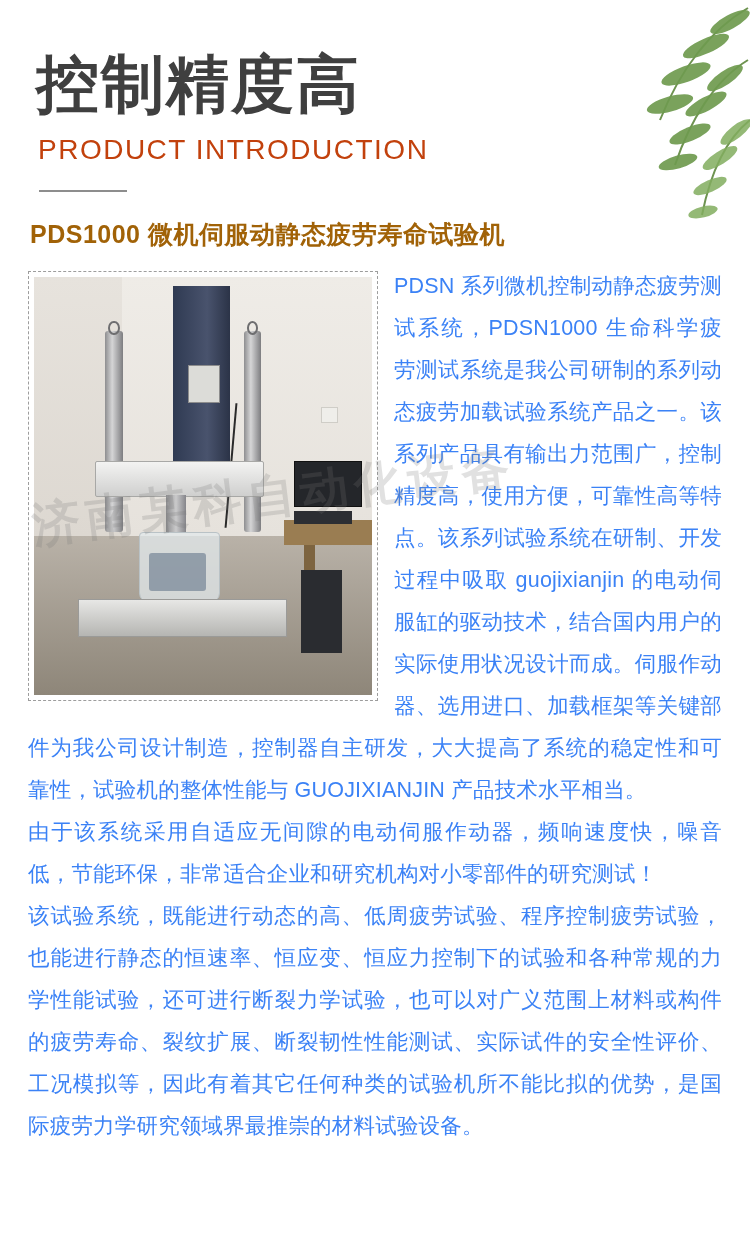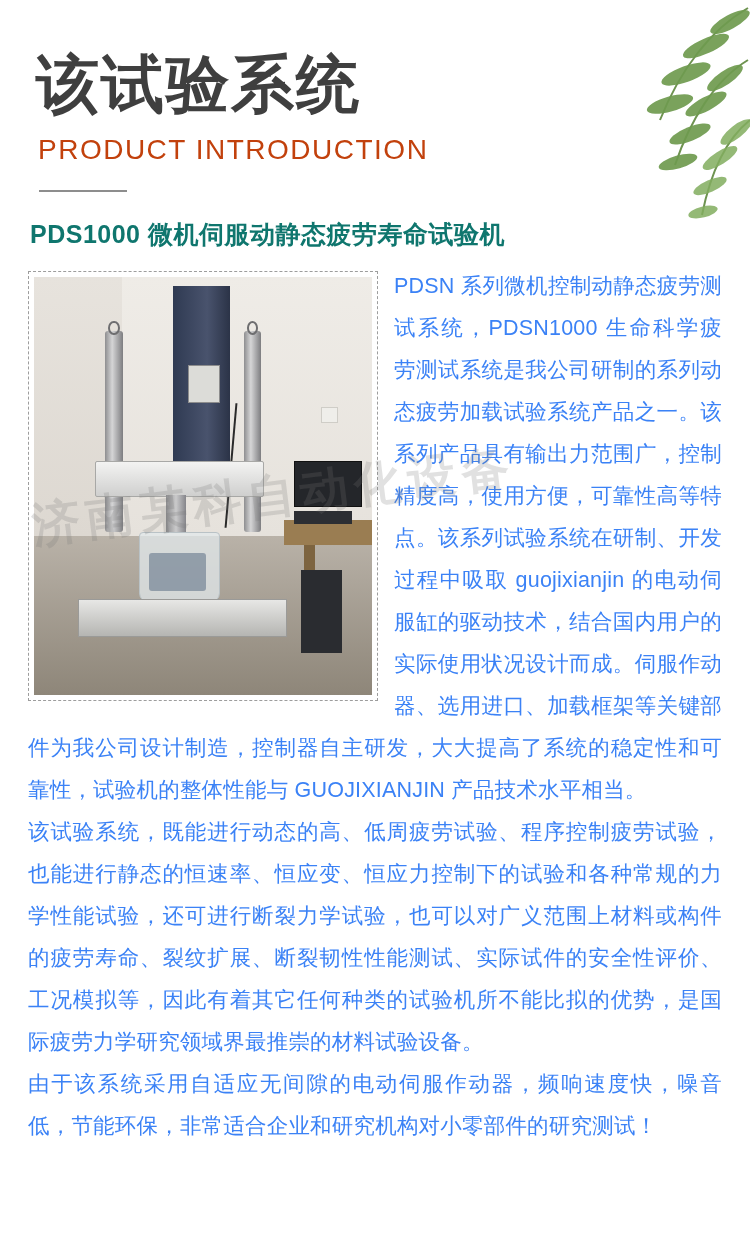--- a/index.html
+++ b/index.html
@@ -46,21 +46,21 @@
     background:#8d8d8d;
     margin:24px 0 0 3px;
   }
 
   
   .product-heading {
     margin:26px 0 0 0;
     padding:0 30px 0 30px;
     font-size:25px;
     font-weight:bold;
-    color:#0f766e;
+    color:#a16207;
     letter-spacing:0.5px;
   }
 
   
   .content {
     padding:14px 28px 0 28px;
     position:relative;
   }
 
   .figure {
@@ -213,21 +213,21 @@
   </g>
   <g fill="#82ad5f" opacity="0.85">
     <ellipse cx="216" cy="132" rx="19" ry="6.5" transform="rotate(-38 216 132)"></ellipse>
     <ellipse cx="200" cy="158" rx="20" ry="6.5" transform="rotate(-32 200 158)"></ellipse>
     <ellipse cx="190" cy="186" rx="18" ry="6" transform="rotate(-24 190 186)"></ellipse>
     <ellipse cx="183" cy="212" rx="15" ry="5.5" transform="rotate(-14 183 212)"></ellipse>
   </g>
 </svg>
 
 <div class="header">
-  <h1 class="title-cn">该试验系统</h1>
+  <h1 class="title-cn">控制精度高</h1>
   <div class="title-en">PRODUCT INTRODUCTION</div>
   <div class="rule"></div>
 </div>
 
 <div class="product-heading">PDS1000 微机伺服动静态疲劳寿命试验机</div>
 
 <div class="content">
 
   <div class="figure">
     <div class="photo">
@@ -250,18 +250,18 @@
       <div class="ph-table"></div>
       <div class="ph-table-leg"></div>
       <div class="ph-monitor"></div>
       <div class="ph-keyboard"></div>
       <div class="ph-pc"></div>
     </div>
   </div>
 
   <div class="body-text">
     <p>PDSN 系列微机控制动静态疲劳测试系统，PDSN1000 生命科学疲劳测试系统是我公司研制的系列动态疲劳加载试验系统产品之一。该系列产品具有输出力范围广，控制精度高，使用方便，可靠性高等特点。该系列试验系统在研制、开发过程中吸取 guojixianjin 的电动伺服缸的驱动技术，结合国内用户的实际使用状况设计而成。伺服作动器、选用进口、加载框架等关键部件为我公司设计制造，控制器自主研发，大大提高了系统的稳定性和可靠性，试验机的整体性能与 GUOJIXIANJIN 产品技术水平相当。</p>
+    <p>由于该系统采用自适应无间隙的电动伺服作动器，频响速度快，噪音低，节能环保，非常适合企业和研究机构对小零部件的研究测试！</p>
     <p>该试验系统，既能进行动态的高、低周疲劳试验、程序控制疲劳试验，也能进行静态的恒速率、恒应变、恒应力控制下的试验和各种常规的力学性能试验，还可进行断裂力学试验，也可以对广义范围上材料或构件的疲劳寿命、裂纹扩展、断裂韧性性能测试、实际试件的安全性评价、工况模拟等，因此有着其它任何种类的试验机所不能比拟的优势，是国际疲劳力学研究领域界最推崇的材料试验设备。</p>
-    <p>由于该系统采用自适应无间隙的电动伺服作动器，频响速度快，噪音低，节能环保，非常适合企业和研究机构对小零部件的研究测试！</p>
   </div>
 </div>
 
 <div class="watermark">济南某科自动化设备</div>
 
 </body></html>

